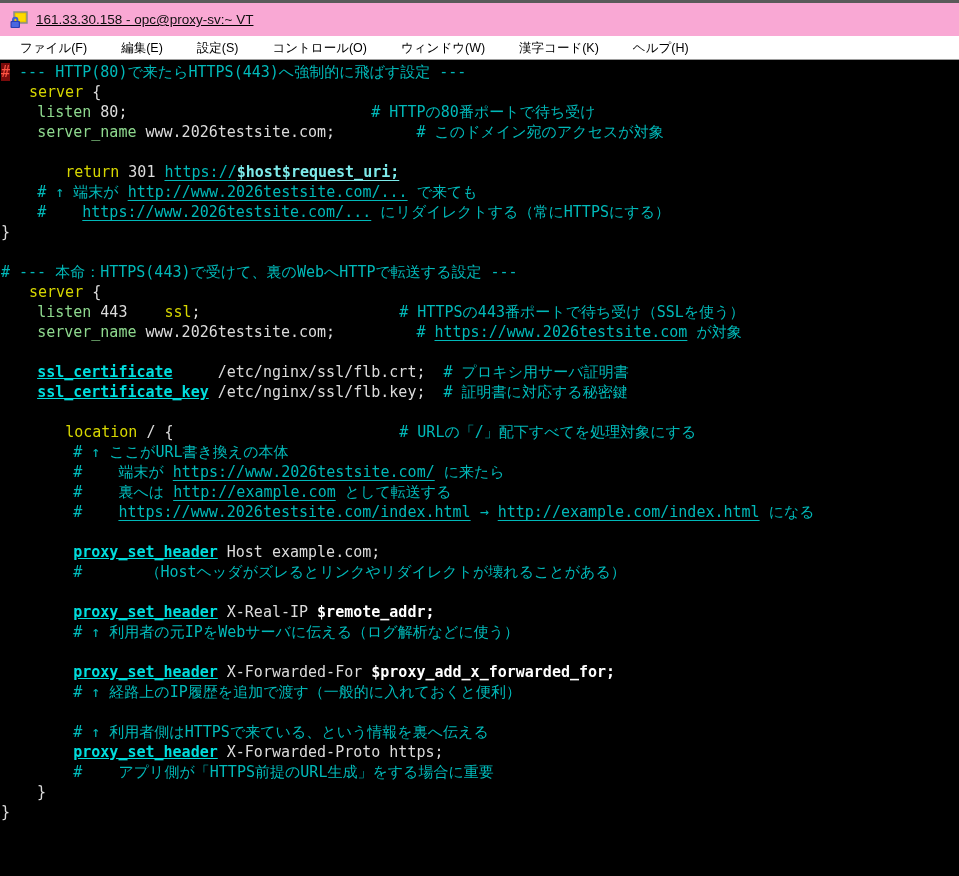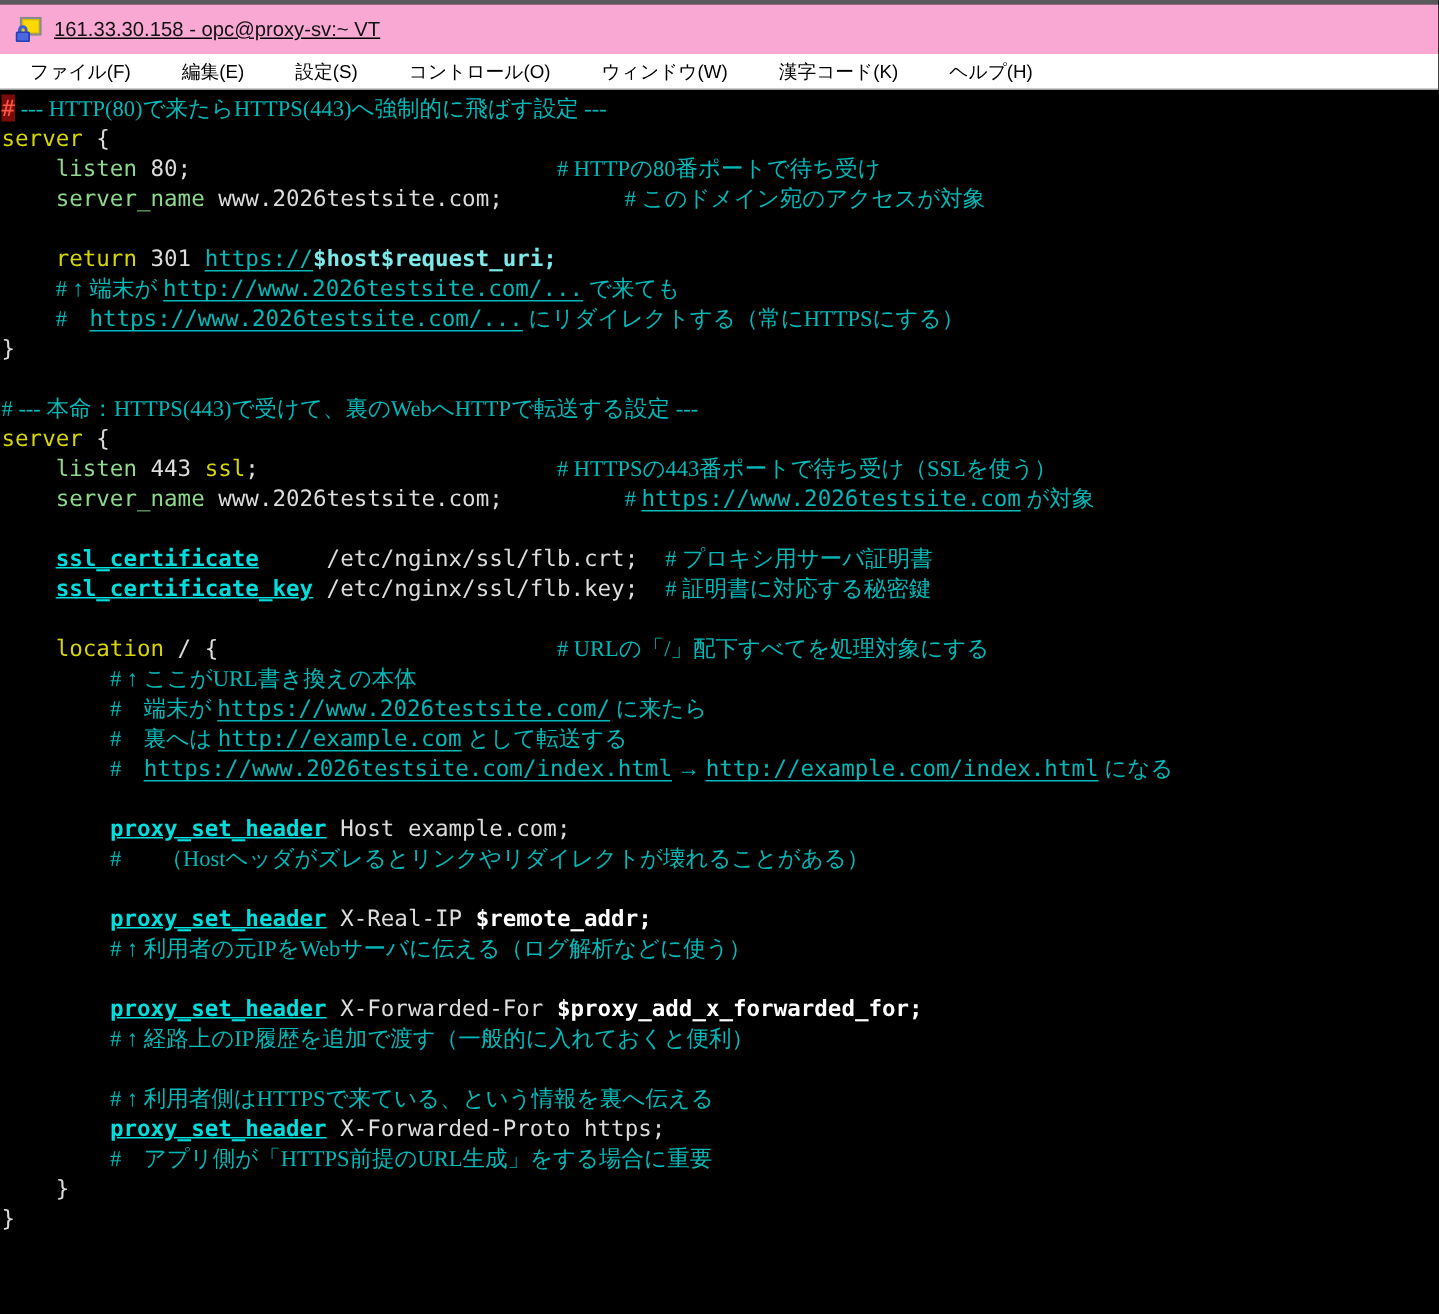--- a/index.html
+++ b/index.html
@@ -25,28 +25,28 @@
   }
   .terminal{
     flex:1;background:var(--bg,#000);overflow:hidden;
     padding:2px 0 0 1px;
   }
   .term-line{
     height:20px;line-height:20px;white-space:pre;
     font-family:"DejaVu Sans Mono", monospace;
     font-size:15px;
   }
-  .s-c {color:var(--comment);font-family:Liberation Serif, serif;}
-  .s-k {color:var(--keyword);}
+  .s-c {color:var(--comment);}
+  .s-k {color:var(--keyword);margin-left:28px;}
   .s-d {color:var(--directive);}
   .s-cb{color:var(--directiveBold);font-weight:bold;text-decoration:underline;}
   .s-w {color:var(--fg);}
   .s-wb{color:var(--fgBold);font-weight:bold;}
   .s-u {color:var(--comment);text-decoration:underline;text-underline-offset:3px;}
-  .s-ub{color:var(--variableUrl);font-weight:bold;text-underline-offset:3px;}
+  .s-ub{color:var(--variableUrl);font-weight:bold;text-decoration:underline;text-underline-offset:3px;}
   .s-cur{background:var(--cursorBg);color:var(--cursorFg);}
 </style>
 </head>
 <body>
 
 <div class="window">
   <div class="window-top-border"></div>
 
   <div class="titlebar">
     <span class="app-icon">

